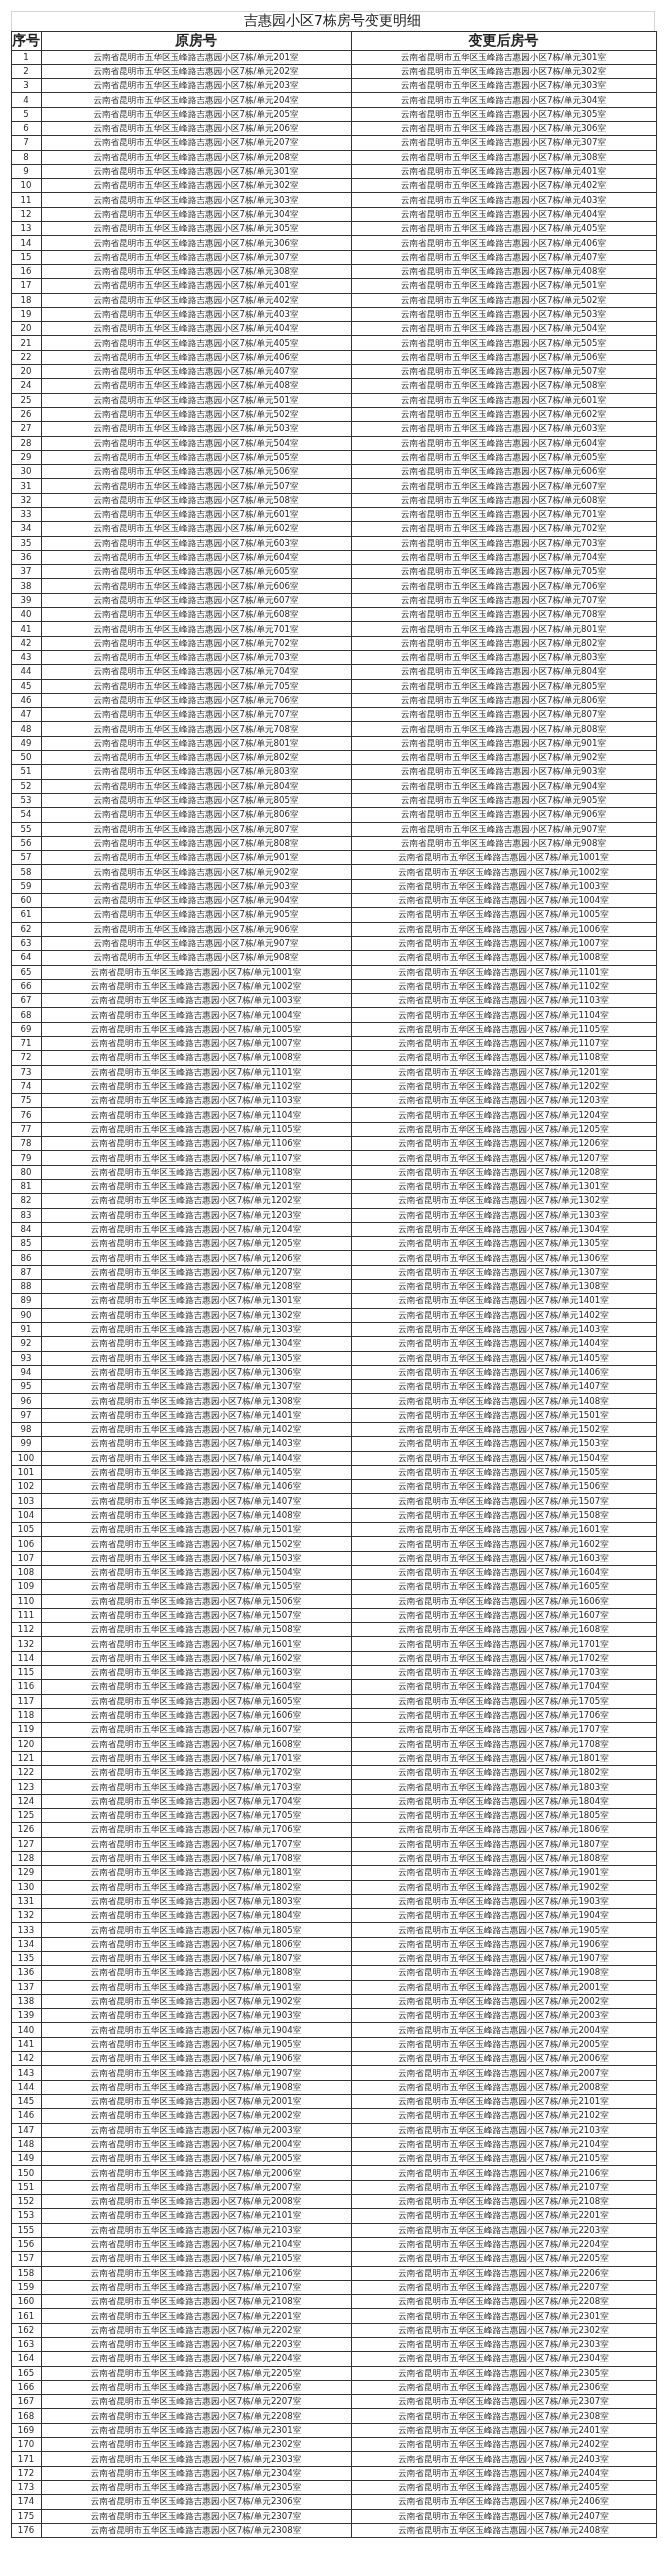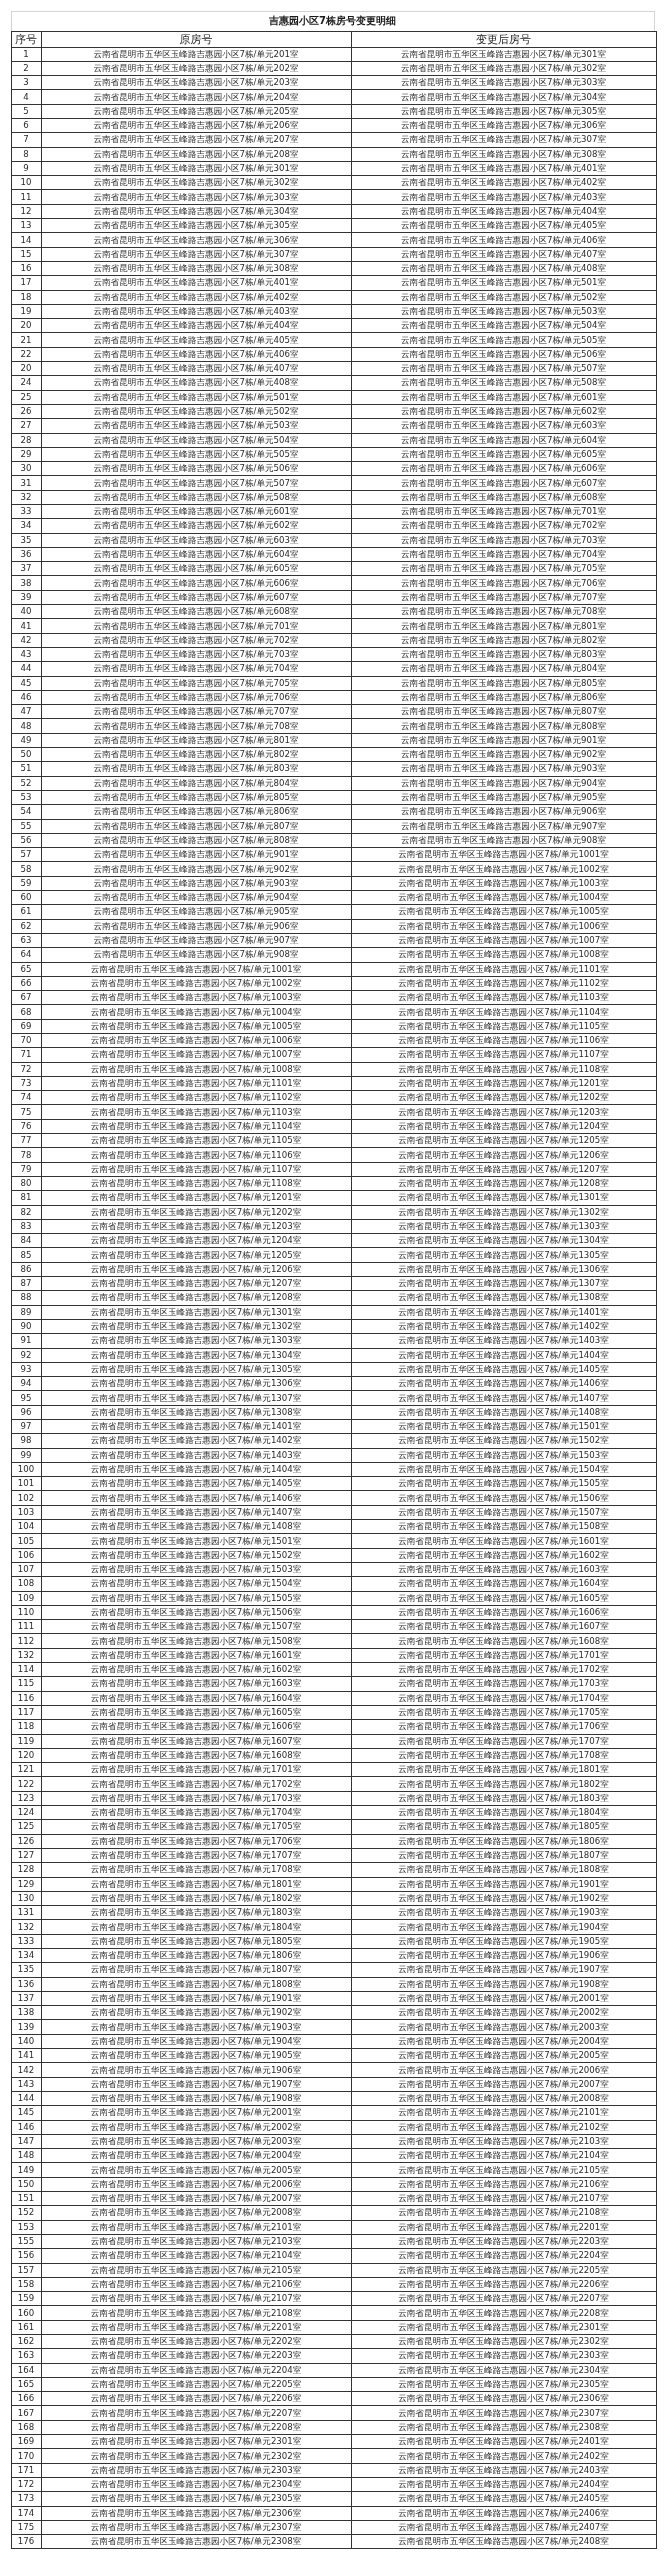--- a/index.html
+++ b/index.html
@@ -1,28 +1,28 @@
 <!DOCTYPE html>
 <html style="font-size:10px"><head>
 <meta charset="utf-8">
 <style>
   html, body { margin: 0; padding: 0; background: #ffffff; }
   body { width: 666px; height: 2576px; position: relative; overflow: hidden;
          font-family: "DejaVu Sans", "Liberation Sans", sans-serif; color: #222; }
   .sheet { position: absolute; left: 10.5px; top: 10.5px; width: 644px; }
   .title-row { height: 20px; border: 0.6px solid #d4d4d4; border-bottom: none;
                display: flex; align-items: center; justify-content: center;
-               font-weight: bold; font-size: 10px; color: #1a1a1a; box-sizing: border-box; }
+               font-weight: normal; font-size: 14px; color: #1a1a1a; box-sizing: border-box; }
   table { border-collapse: collapse; width: 644px; table-layout: fixed; }
   col.c-seq { width: 30px; }
   col.c-old { width: 310px; }
   col.c-new { width: 305px; }
   th, td { border: 0.6px solid #333; padding: 0; text-align: center; white-space: nowrap;
            overflow: hidden; box-sizing: border-box; }
-  th { height: 15px; font-size: 11px; font-weight: normal; color: #222; }
+  th { height: 15px; font-size: 14px; font-weight: bold; color: #222; }
   td { height: 14.3px; font-size: 8.6px; line-height: 13px; color: #2a2a2a; }
   tbody tr { height: 14.3px; }
 </style>
 </head>
 <body>
 
 <div class="sheet">
   <div class="title-row">吉惠园小区7栋房号变更明细</div>
   <table>
     <colgroup>
@@ -377,25 +377,20 @@
           <td>68</td>
           <td>云南省昆明市五华区玉峰路吉惠园小区7栋/单元1004室</td>
           <td>云南省昆明市五华区玉峰路吉惠园小区7栋/单元1104室</td>
         </tr>
         <tr>
           <td>69</td>
           <td>云南省昆明市五华区玉峰路吉惠园小区7栋/单元1005室</td>
           <td>云南省昆明市五华区玉峰路吉惠园小区7栋/单元1105室</td>
         </tr>
         <tr>
-          <td>70</td>
-          <td>云南省昆明市五华区玉峰路吉惠园小区7栋/单元1006室</td>
-          <td>云南省昆明市五华区玉峰路吉惠园小区7栋/单元1106室</td>
-        </tr>
-        <tr>
           <td>71</td>
           <td>云南省昆明市五华区玉峰路吉惠园小区7栋/单元1007室</td>
           <td>云南省昆明市五华区玉峰路吉惠园小区7栋/单元1107室</td>
         </tr>
         <tr>
           <td>72</td>
           <td>云南省昆明市五华区玉峰路吉惠园小区7栋/单元1008室</td>
           <td>云南省昆明市五华区玉峰路吉惠园小区7栋/单元1108室</td>
         </tr>
         <tr>

